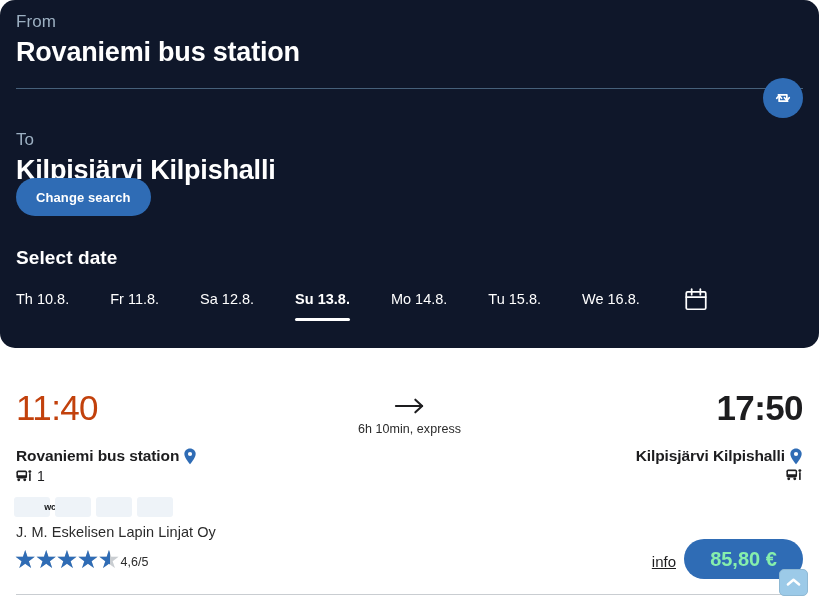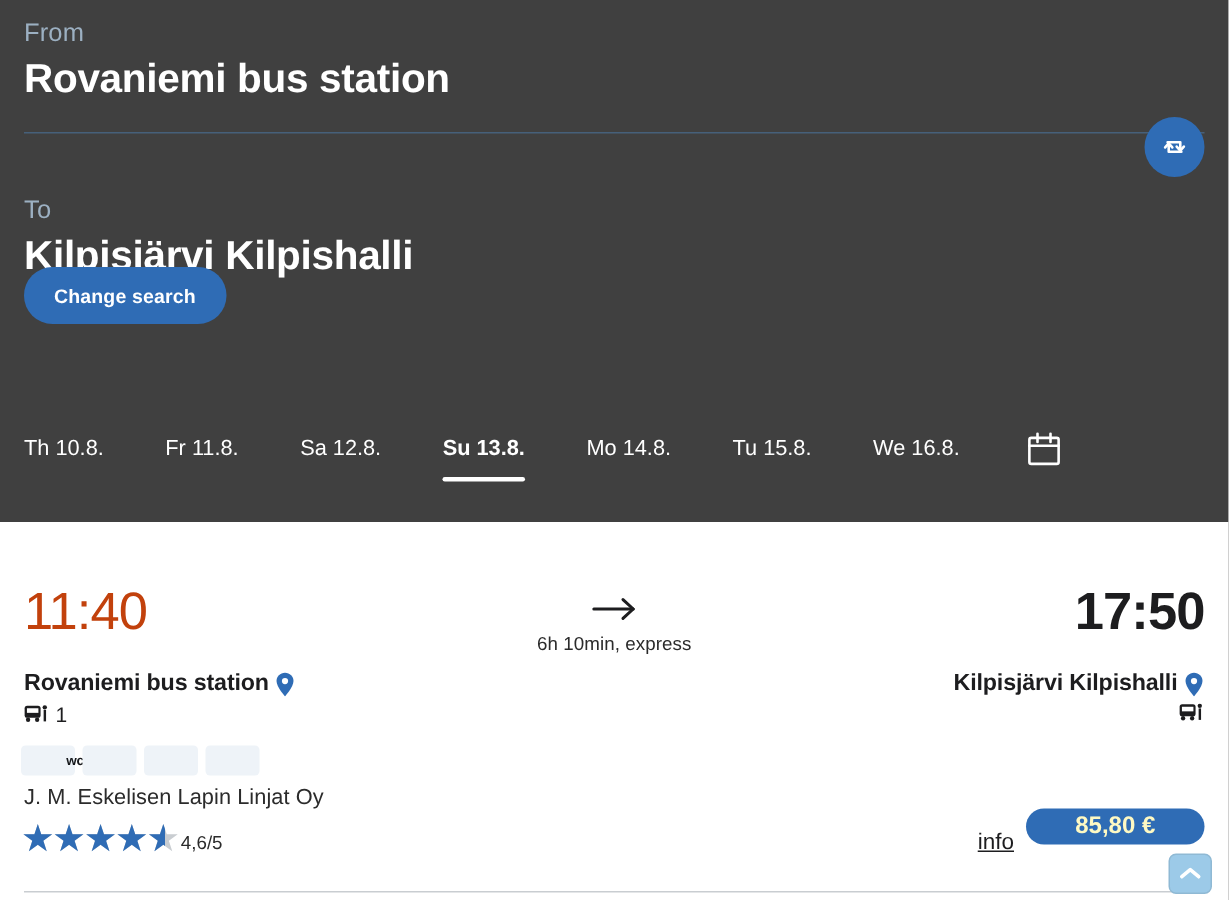--- a/index.html
+++ b/index.html
@@ -8,22 +8,23 @@
     font-family: "Liberation Sans", sans-serif;
     background: #ffffff;
     overflow: hidden;
   }
   .page { position: relative; width: 819px; height: 600px; }
 
   
   .header {
     position: absolute; left: 0; top: 0;
     width: 819px; height: 348px;
-    background: #404040;
+    background: #0f172a;
     padding: 10px 16px 0 16px;
+    border-radius: 15px;
   }
   .field-label {
     color: #9cb0c2;
     font-size: 17px;
     letter-spacing: .1px;
     line-height: 24px;
   }
   .field-value {
     color: #ffffff;
     font-size: 27px;
@@ -156,23 +157,23 @@
   }
   .rating-text { font-size: 12.5px; color: #2b2b2b; margin-left: 2px; margin-bottom: 3px; }
 
   .info-link {
     position: absolute; right: 143px; top: 56px;
     font-size: 15px; color: #1d1d1f;
     text-decoration: underline; cursor: pointer;
   }
   .price-btn {
     position: absolute; right: 16px; top: 42px;
-    width: 119px; height: 24px; border-radius: 20px;
-    background: #2f6cb5; color: #fef9c3;
-    font-size: 16px; font-weight: bold;
+    width: 119px; height: 40px; border-radius: 20px;
+    background: #2f6cb5; color: #86efac;
+    font-size: 20px; font-weight: bold;
     display: flex; align-items: center; justify-content: center;
     border: none; cursor: pointer;
   }
 
   .bottom-divider {
     position: absolute; left: 16px; top: 594px;
     width: 787px; height: 1px; background: #c9cdd1;
   }
 
   .to-top {
@@ -206,20 +207,21 @@
       <svg width="22" height="22" viewBox="0 0 24 24" fill="none" stroke="#ffffff" stroke-width="1.9" stroke-linecap="round" stroke-linejoin="round">
         <path d="M7 8.5h9.2v6"></path>
         <path d="M13.6 11.7l2.6 2.9 2.6-2.9"></path>
         <path d="M17 15.5H7.8v-6"></path>
         <path d="M10.4 12.3L7.8 9.4 5.2 12.3"></path>
       </svg>
     </button>
 
     <button class="change-search">Change search</button>
 
+    <div class="select-date-title">Select date</div>
 
     <div class="date-strip">
       <div class="date-chip">Th 10.8.</div>
       <div class="date-chip">Fr 11.8.</div>
       <div class="date-chip">Sa 12.8.</div>
       <div class="date-chip selected">Su 13.8.</div>
       <div class="date-chip">Mo 14.8.</div>
       <div class="date-chip">Tu 15.8.</div>
       <div class="date-chip">We 16.8.</div>
       <button class="cal-btn">

